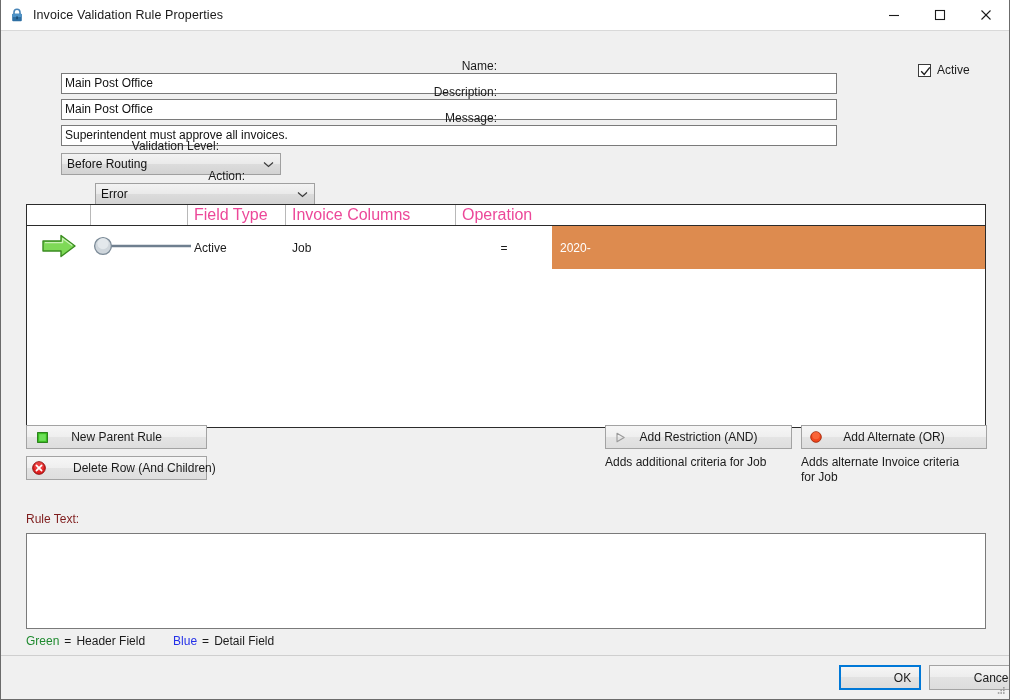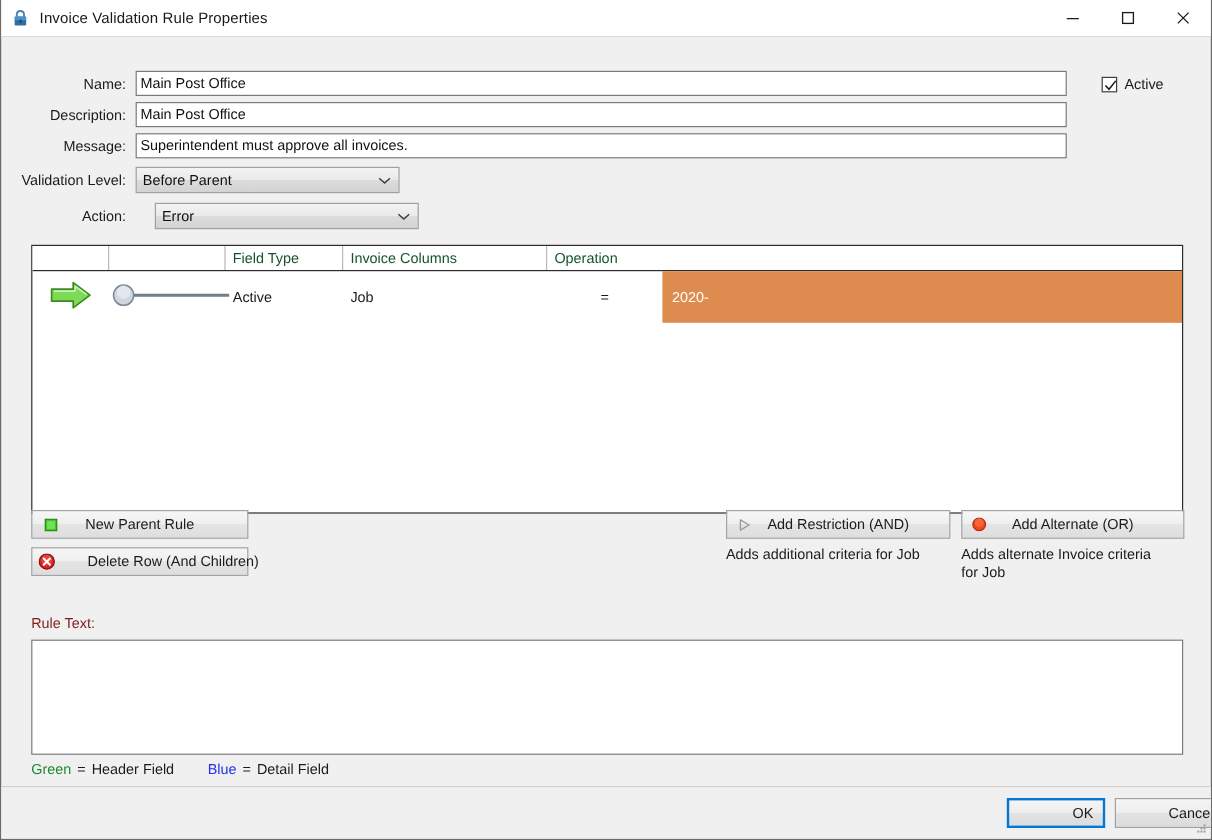--- a/index.html
+++ b/index.html
@@ -57,20 +57,21 @@
     display: flex; align-items: center; justify-content: center;
     cursor: default;
   }
   .win-btn svg { display: block; }
 
   
   .form-row {
     position: absolute;
     display: flex;
     align-items: center;
+    flex-direction: column;
   }
   .lbl {
     text-align: right;
     font-size: 12px;
     color: #1b1b1b;
     white-space: nowrap;
   }
   .txtbox {
     border: 1px solid #7a7a7a;
     background: #ffffff;
@@ -129,22 +130,22 @@
     background: #ffffff;
     overflow: hidden;
   }
   .grid-head {
     display: flex;
     height: 21px;
     border-bottom: 1px solid #2b2b2b;
     background: #ffffff;
   }
   .gh {
-    font-size: 12px;
-    color: #14532d;
+    font-size: 16px;
+    color: #ec4899;
     line-height: 20px;
     padding-left: 6px;
     border-right: 1px solid #b8b8b8;
     overflow: hidden;
     white-space: nowrap;
     flex: none;
     cursor: default;
   }
   .gh:last-child { border-right: none; }
   .grid-body { position: relative; }
@@ -310,21 +311,21 @@
   </div>
 
   <div class="form-row" style="left:0; top:111px; width:888px;">
     <div class="lbl" style="width:104px;">Message:</div>
     <div class="txtbox" style="margin-left:8px; width:776px;">Superintendent must approve all invoices.</div>
   </div>
 
   <div class="form-row" style="left:0; top:139px; width:332px;">
     <div class="lbl" style="width:104px;">Validation Level:</div>
     <div class="combo" style="margin-left:8px; width:220px;">
-      <span>Before Parent</span>
+      <span>Before Routing</span>
       <span class="chev">
         <svg width="11" height="7" viewBox="0 0 11 7">
             <polyline points="1,1.5 5.5,5.5 10,1.5" fill="none" stroke="#3b3b3b" stroke-width="1.2"></polyline>
           </svg>
       </span>
     </div>
   </div>
 
   <div class="form-row" style="left:0; top:169px; width:384px;">
     <div class="lbl" style="width:104px;">Action:</div>

